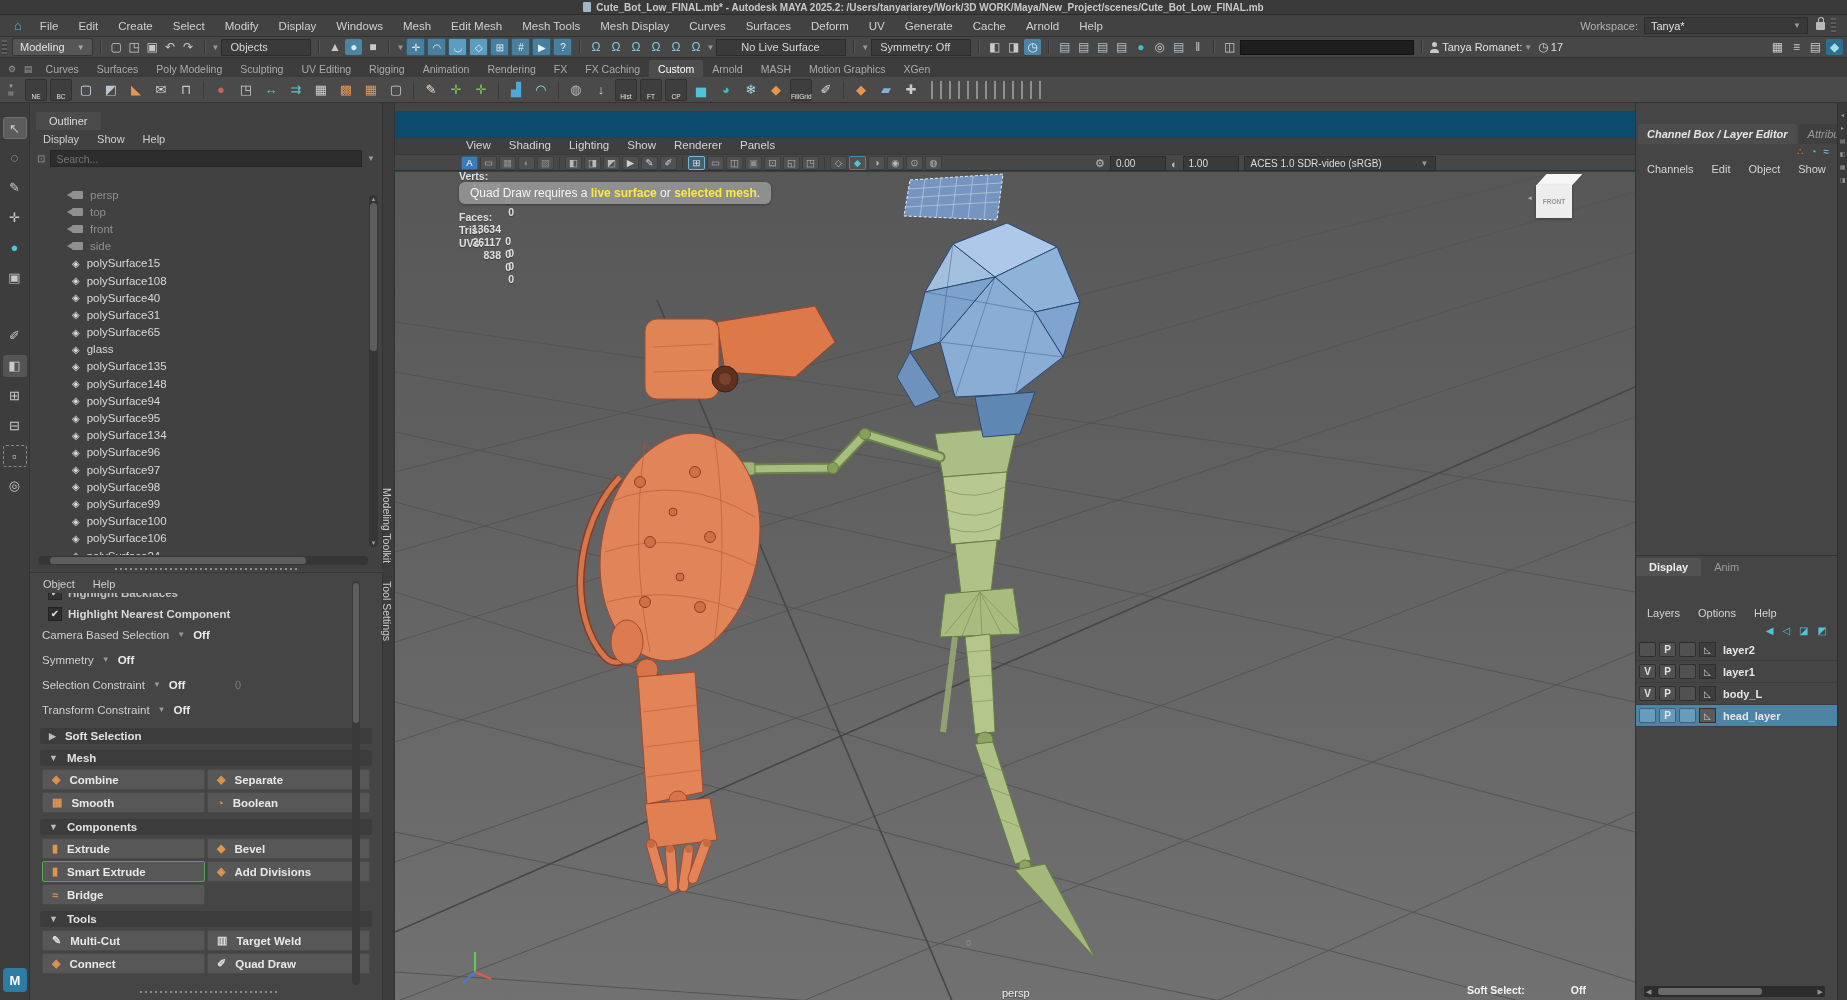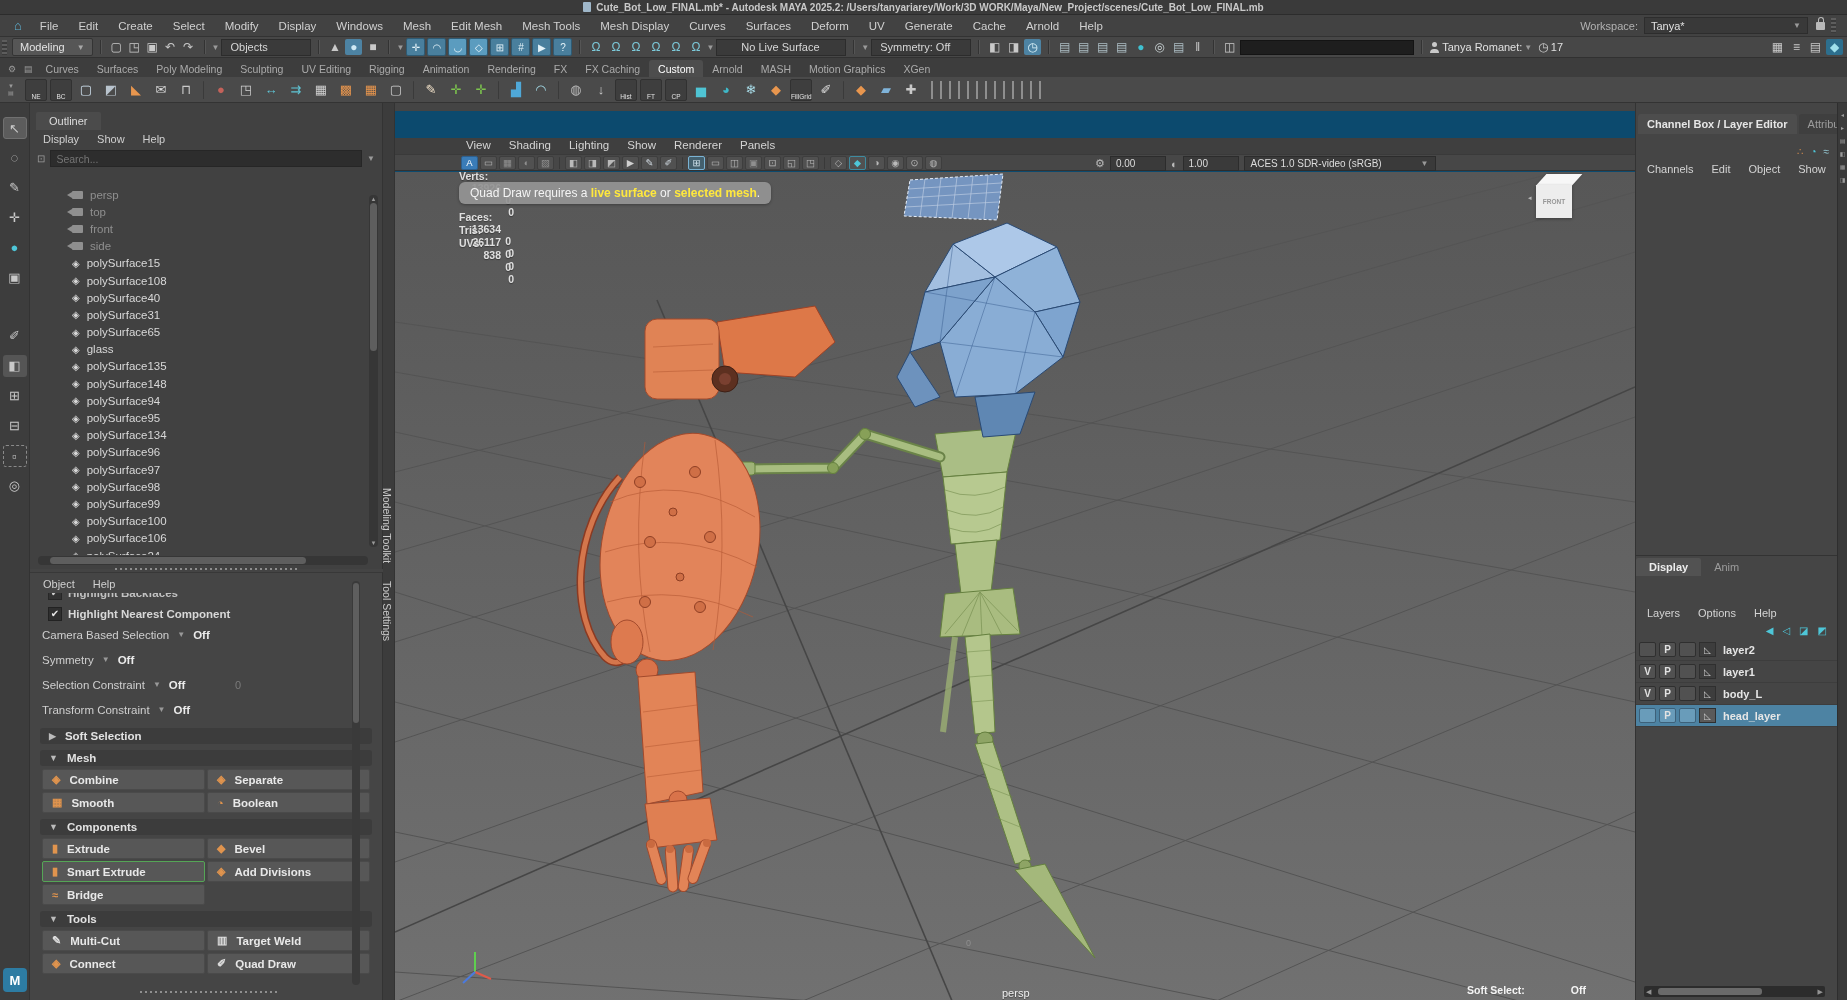--- a/index.html
+++ b/index.html
@@ -168,21 +168,21 @@
   #viewcube{position:absolute;left:1133px;top:57px;width:56px;height:58px;}
   #viewcube .vc-top{position:absolute;left:13px;top:6px;width:36px;height:12px;background:#f7f7f7;
                     transform:skewX(-42deg);box-shadow:0 0 2px rgba(0,0,0,.25);}
   #viewcube .vc-front{position:absolute;left:8px;top:17px;width:36px;height:33px;background:#ededed;
                       color:#979797;font-size:6.5px;font-weight:bold;display:flex;align-items:center;
                       justify-content:center;box-shadow:0 1px 3px rgba(0,0,0,.3);}
   #viewcube .vc-mark{position:absolute;left:0px;top:26px;color:#b5b5b5;font-size:7px;}
 
   
   #rightpanel{left:1635px;top:103px;width:202px;height:897px;background:#454545;border-left:1px solid #333;box-sizing:border-box;}
-  #cb-tabs{display:flex;align-items:center;height:41px;overflow:hidden;}
+  #cb-tabs{display:flex;align-items:flex-end;height:41px;overflow:hidden;font-style:italic;}
   .cbtab{background:#4d4d4d;color:#e6e6e6;padding:4px 9px;font-size:11px;font-weight:bold;
          border-radius:3px 3px 0 0;margin-left:2px;white-space:nowrap;}
   .cbtab.dim{background:#3f3f3f;color:#9c9c9c;font-weight:normal;}
   #cb-corner{display:flex;justify-content:flex-end;gap:7px;padding:2px 8px 0 0;font-size:10px;height:14px;}
   #cb-menus{display:flex;padding:1px 2px;}
   #cb-menus span{padding:2px 9px;color:#d4d4d4;font-size:11px;}
   #cb-message{position:absolute;left:0;top:242px;width:100%;text-align:center;color:#c8c8c8;
               font-size:11px;font-weight:bold;line-height:1.35;padding:0 10px;box-sizing:border-box;}
   #layered{position:absolute;left:0;top:452px;width:100%;border-top:1px solid #333;}
   #le-tabs{display:flex;padding-top:2px;}

